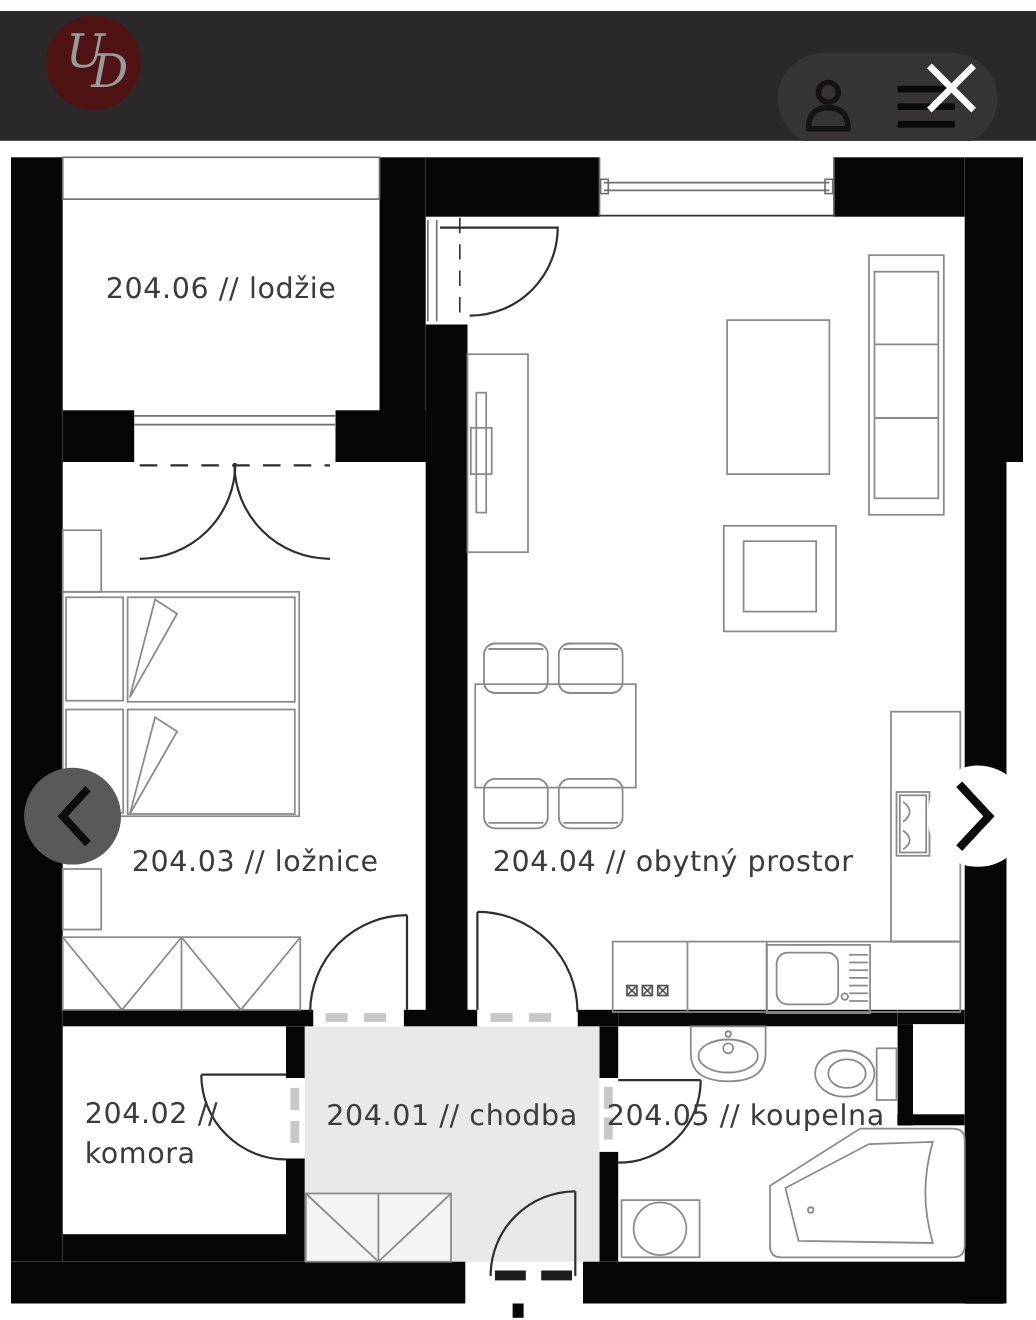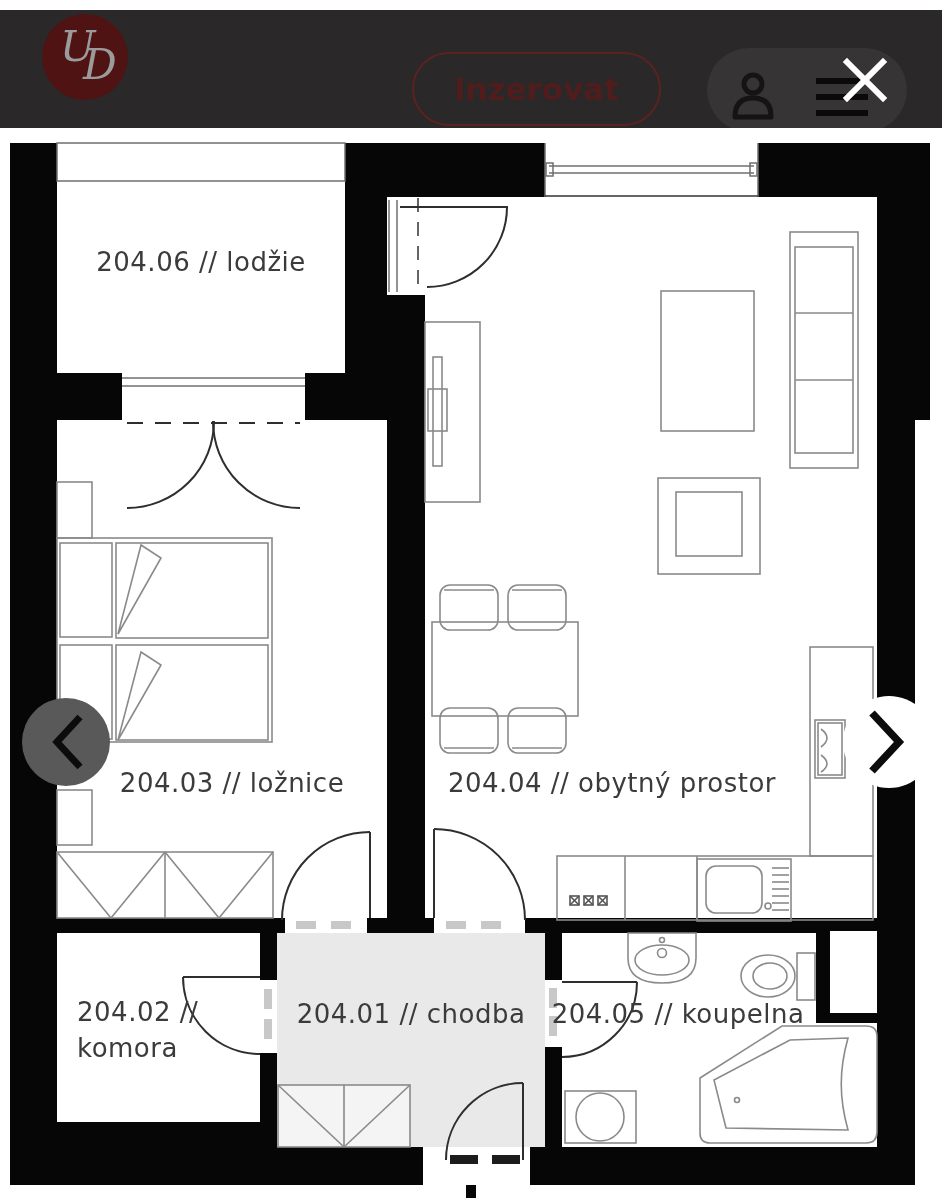--- a/index.html
+++ b/index.html
@@ -24,23 +24,20 @@
 <body>
 
 <div id="screen">
 
   <div id="topbar">
     <div id="logo">
       <span class="lu">U</span>
       <span class="ld">D</span>
     </div>
 
-    <div id="cta">
-      <span>Inzerovat</span>
-    </div>
 
     <div id="controls-pill"></div>
 
     <svg width="942" height="118" style="position:absolute;left:0;top:0">
 
       <g>
         <circle cx="753" cy="74" r="9" fill="none" stroke="#141414" stroke-width="5"></circle>
         <path d="M 735,107 Q 735,88 753,88 Q 771,88 771,107 Z" fill="none" stroke="#141414" stroke-width="5" stroke-linejoin="round"></path>
       </g>
 

